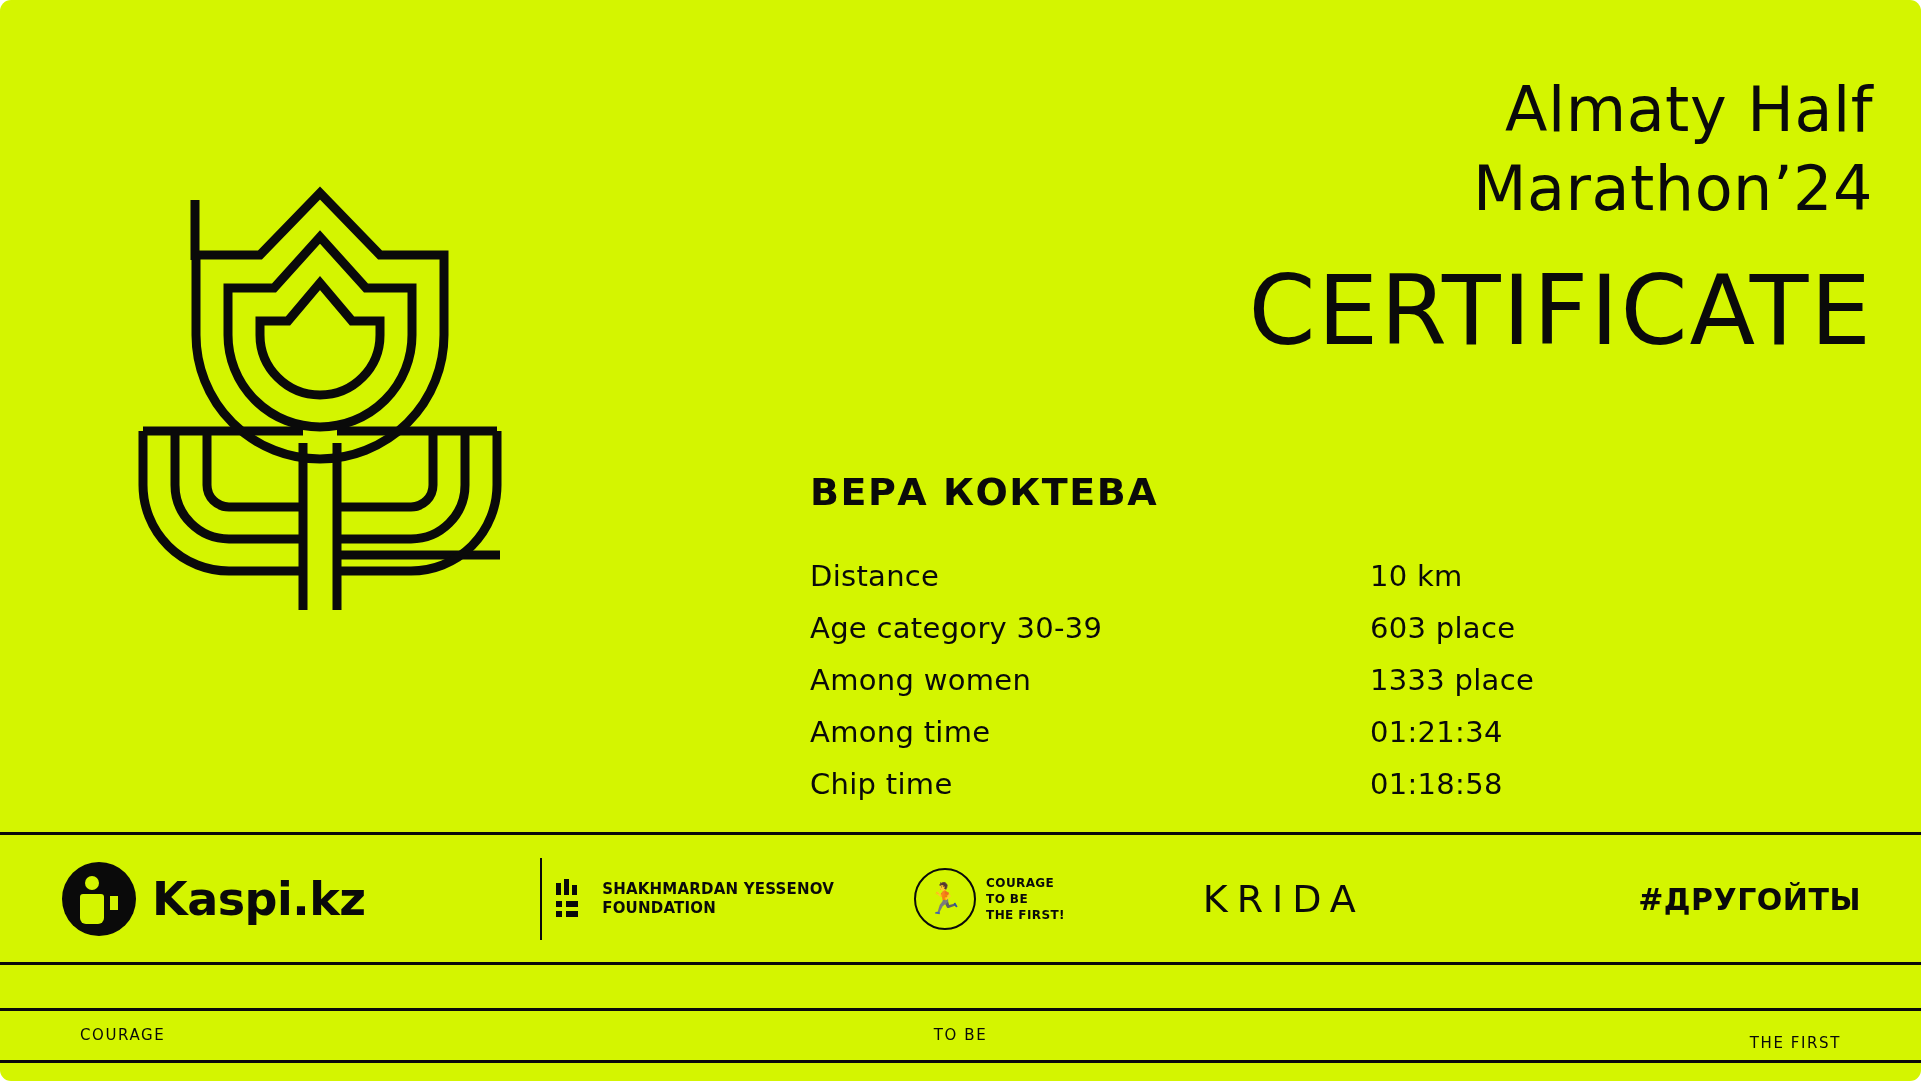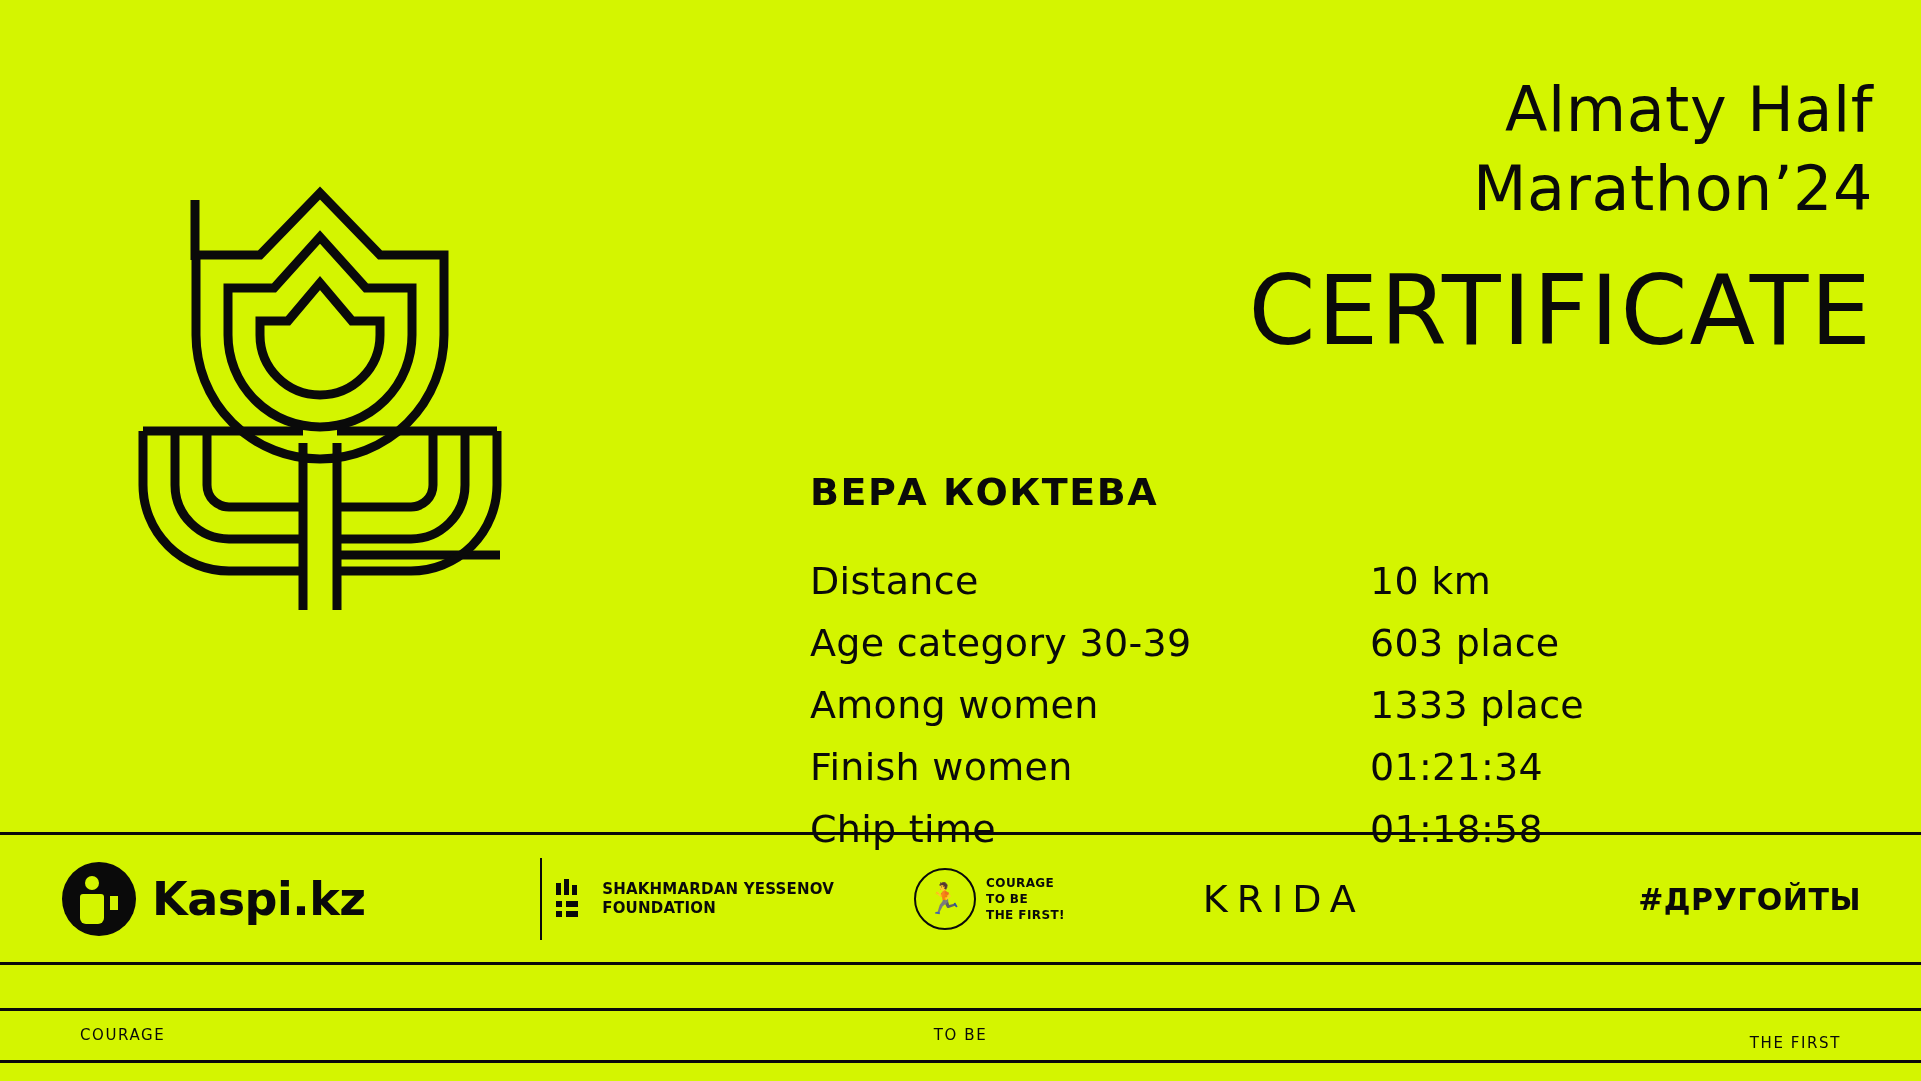--- a/index.html
+++ b/index.html
@@ -10,20 +10,21 @@
   body {
     font-family: "Liberation Sans", sans-serif;
   }
   .certificate {
     position: relative;
     width: 1921px;
     height: 1081px;
     background: #d4f500;
     overflow: hidden;
     box-sizing: border-box;
+    border-radius: 11px;
   }
 
   
   .title-block {
     position: absolute;
     right: 48px;
     top: 70px;
     text-align: right;
     width: 900px;
   }
@@ -74,21 +75,21 @@
     letter-spacing: 1.5px;
     color: #0a0a0a;
     margin-bottom: 36px;
   }
   .result-table {
     width: 100%;
     border-collapse: collapse;
   }
   .result-table td {
     font-family: "DejaVu Sans", sans-serif;
-    font-size: 38px;
+    font-size: 29px;
     color: #0a0a0a;
     padding: 9px 0;
     vertical-align: top;
     letter-spacing: 0.3px;
   }
   .result-table td.label { width: 560px; }
   .result-table td.value { width: 500px; }
 
   
   .rule {
@@ -310,21 +311,21 @@
         </tr>
         <tr>
           <td class="label">Age category 30-39</td>
           <td class="value">603 place</td>
         </tr>
         <tr>
           <td class="label">Among women</td>
           <td class="value">1333 place</td>
         </tr>
         <tr>
-          <td class="label">Finish women</td>
+          <td class="label">Among time</td>
           <td class="value">01:21:34</td>
         </tr>
         <tr>
           <td class="label">Chip time</td>
           <td class="value">01:18:58</td>
         </tr>
       </tbody>
     </table>
   </div>
 

